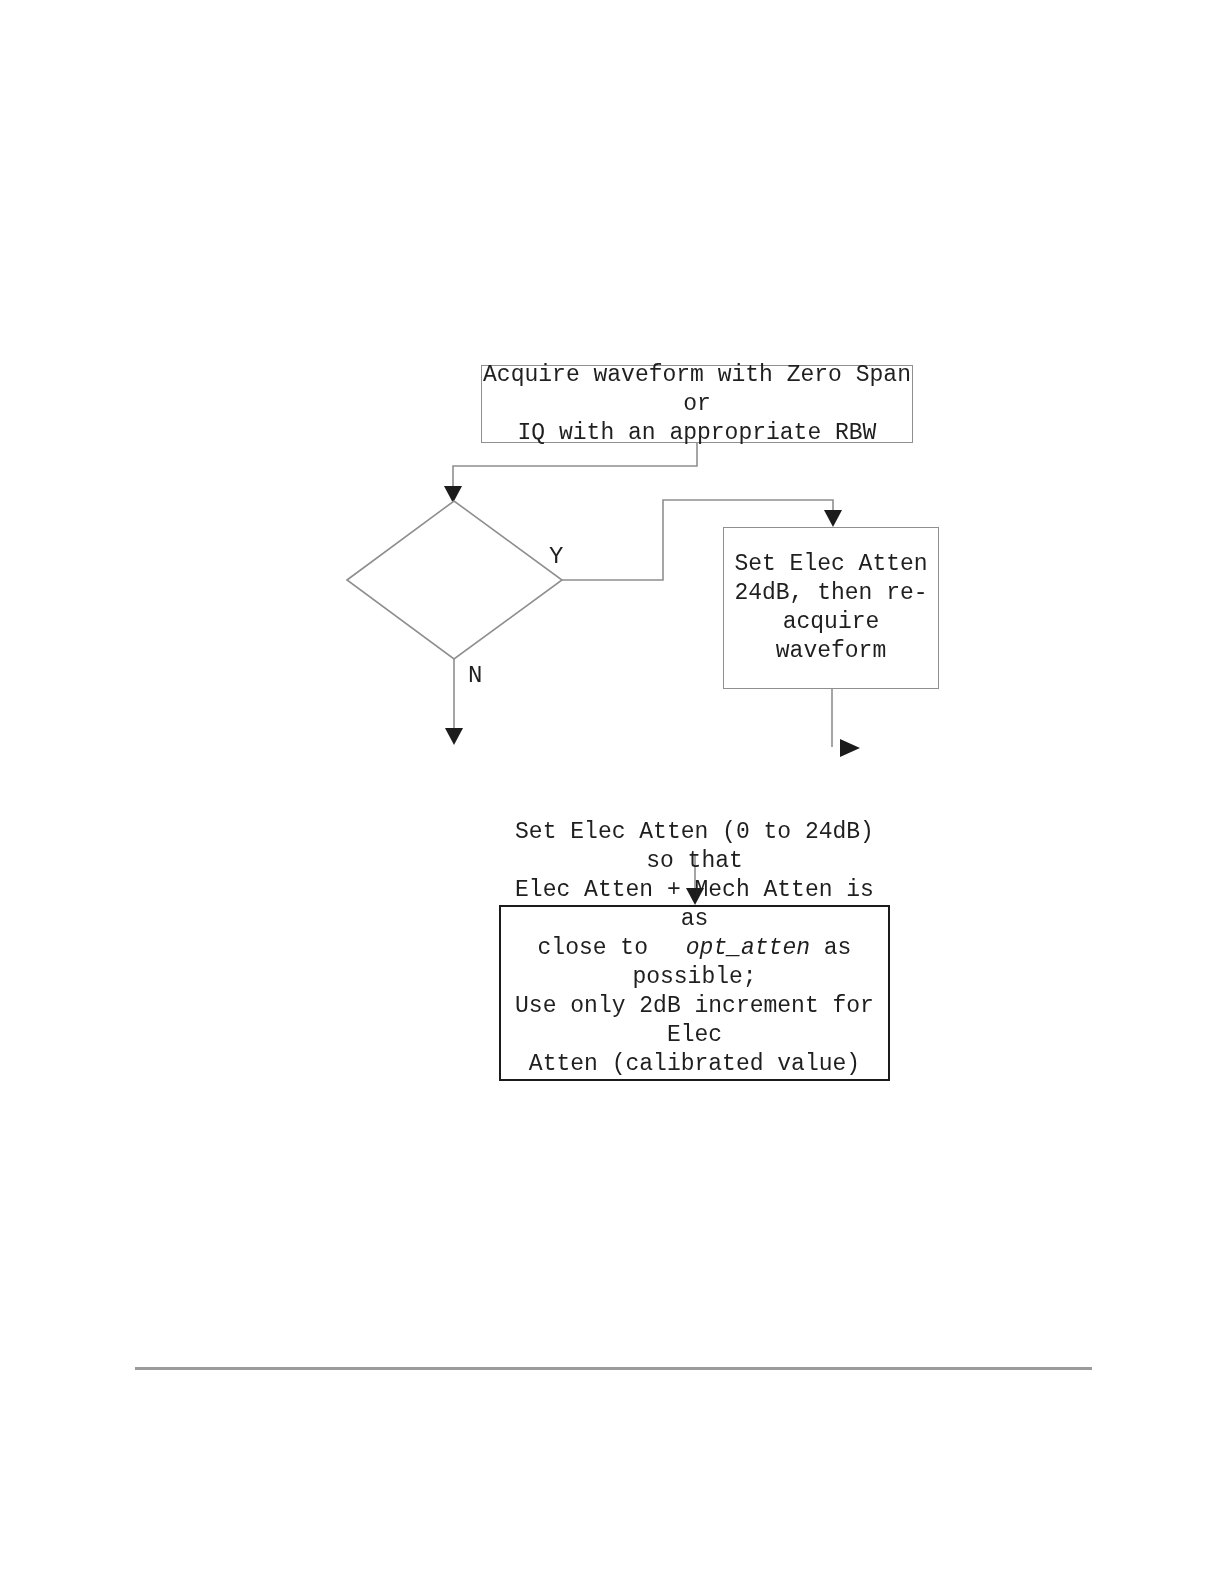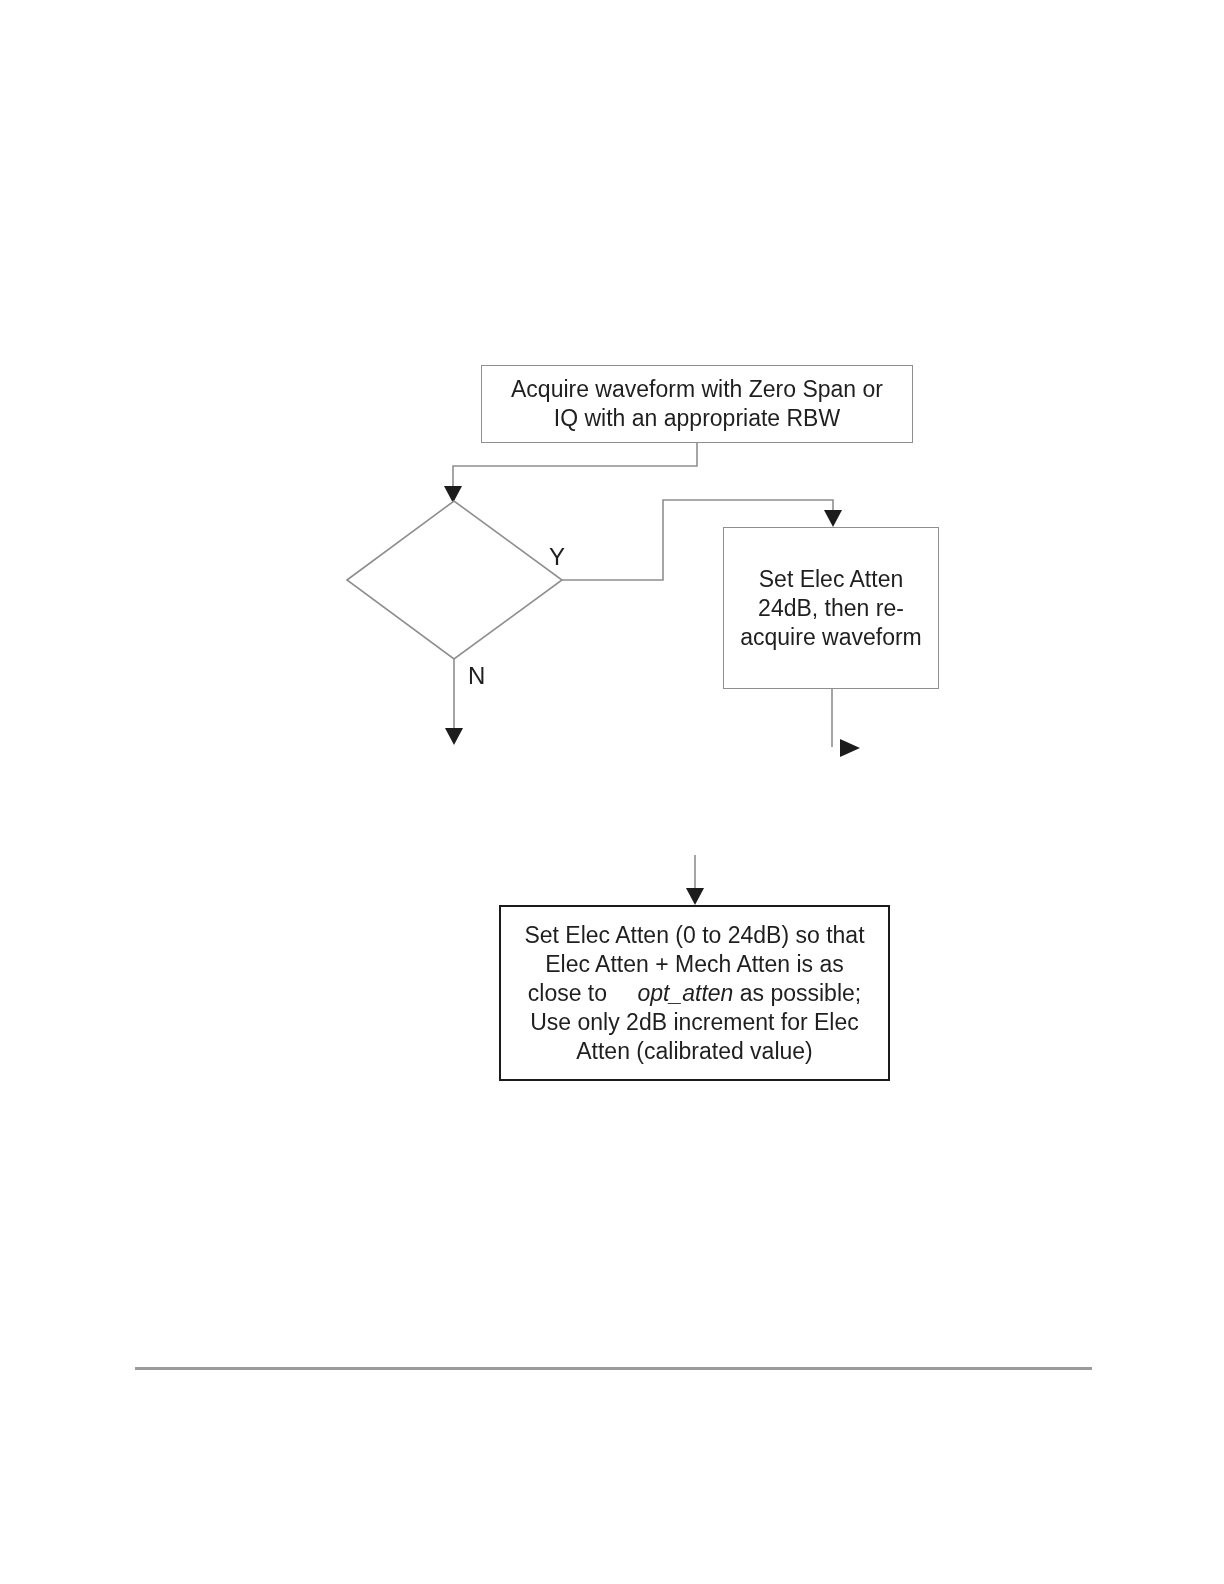--- a/index.html
+++ b/index.html
@@ -7,21 +7,21 @@
     --arrow:#1c1c1c;
     --text:#1f1f1f;
     --border-strong:#1b1b1b;
     --footer-rule:#9b9b9b;
   }
   html,body{margin:0;padding:0;background:#ffffff;}
   .canvas{
     position:relative;
     width:1224px;height:1584px;
     background:#ffffff;
-    font-family:Liberation Sans, sans-serif;
+    font-family:Liberation Mono, monospace;
     color:var(--text);
     overflow:hidden;
   }
   .layer{position:absolute;left:0;top:0;}
   .node{
     position:absolute;
     display:flex;align-items:center;justify-content:center;
     box-sizing:border-box;
     background:transparent;
   }
@@ -84,21 +84,21 @@
 
   <span class="branch-label" style="left:468px;top:664px;">N</span>
 
   <div class="node box" style="left:723px;top:527px;width:216px;height:162px;">
     <div class="txt">Set Elec Atten
 24dB, then re-
 acquire waveform</div>
   </div>
 
 
-  <div class="node box-strong" style="left:499px;top:905px;width:391px;height:176px;">
+  <div class="node box-strong" style="left:499px;top:905px;width:391px;height:176px;align-items:flex-end;">
     <div class="txt"><span>Set Elec Atten (0 to 24dB) so that
 Elec Atten + Mech Atten is as
 close to </span><span class="italic">opt_atten</span><span> as possible;
 Use only 2dB increment for Elec
 Atten (calibrated value)</span></div>
   </div>
 
   <div class="footer-rule"></div>
 
 </div>

